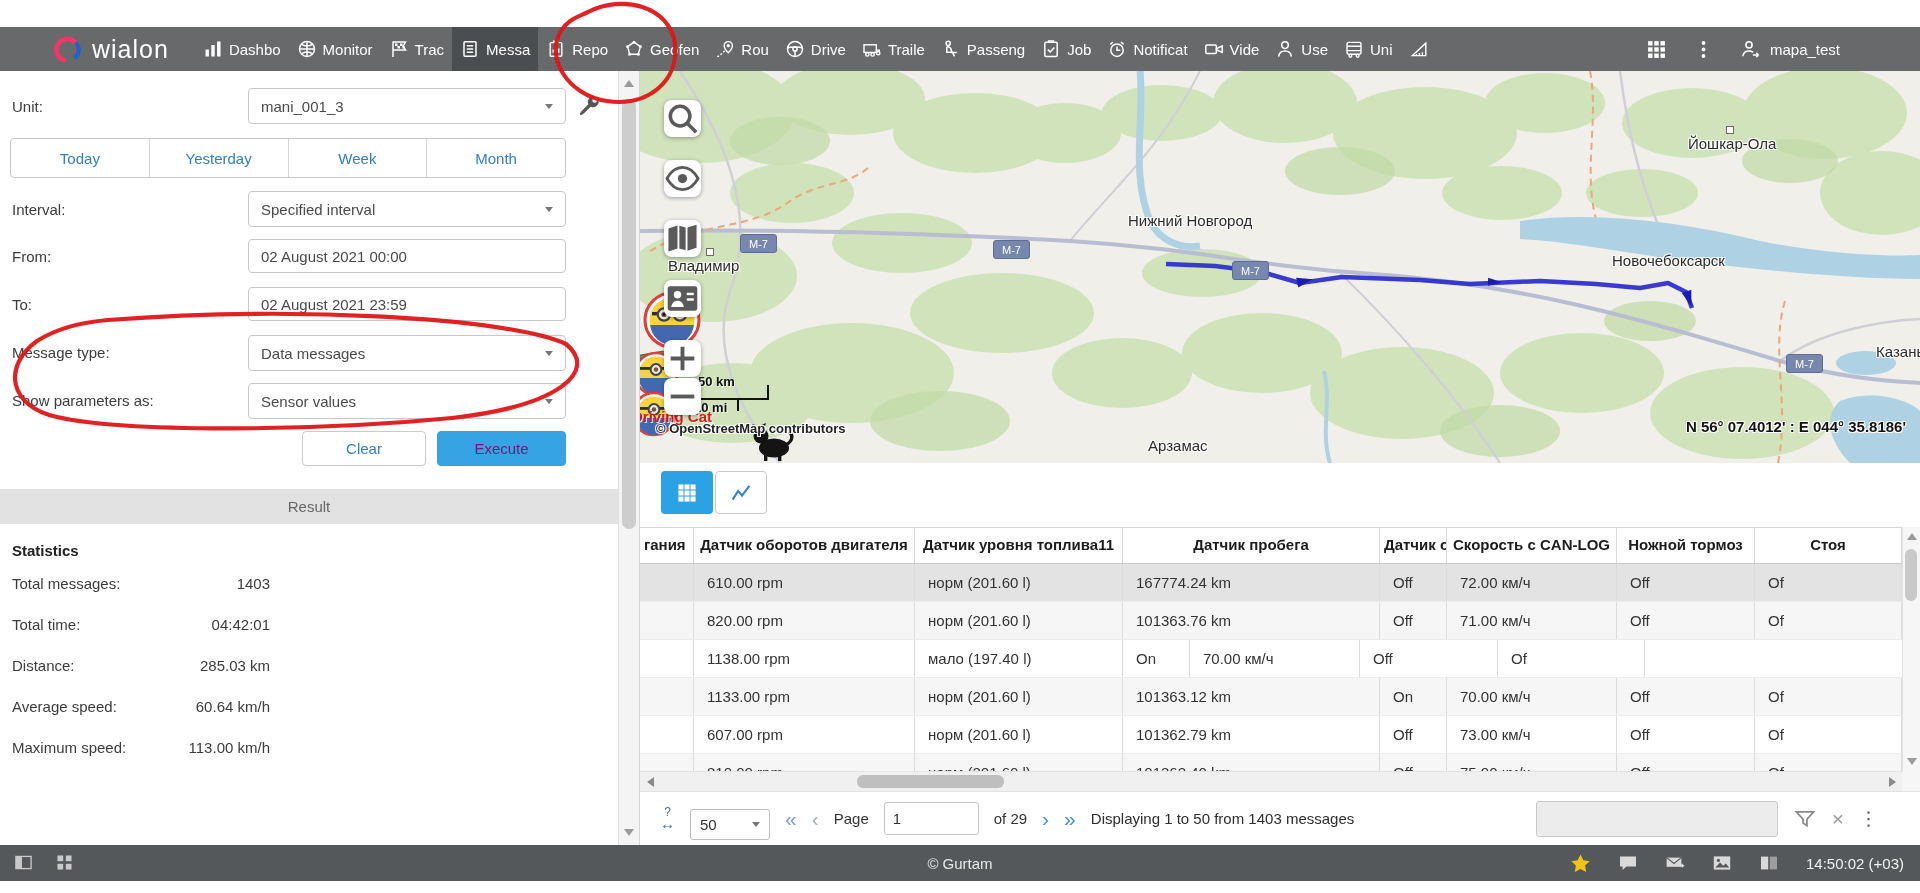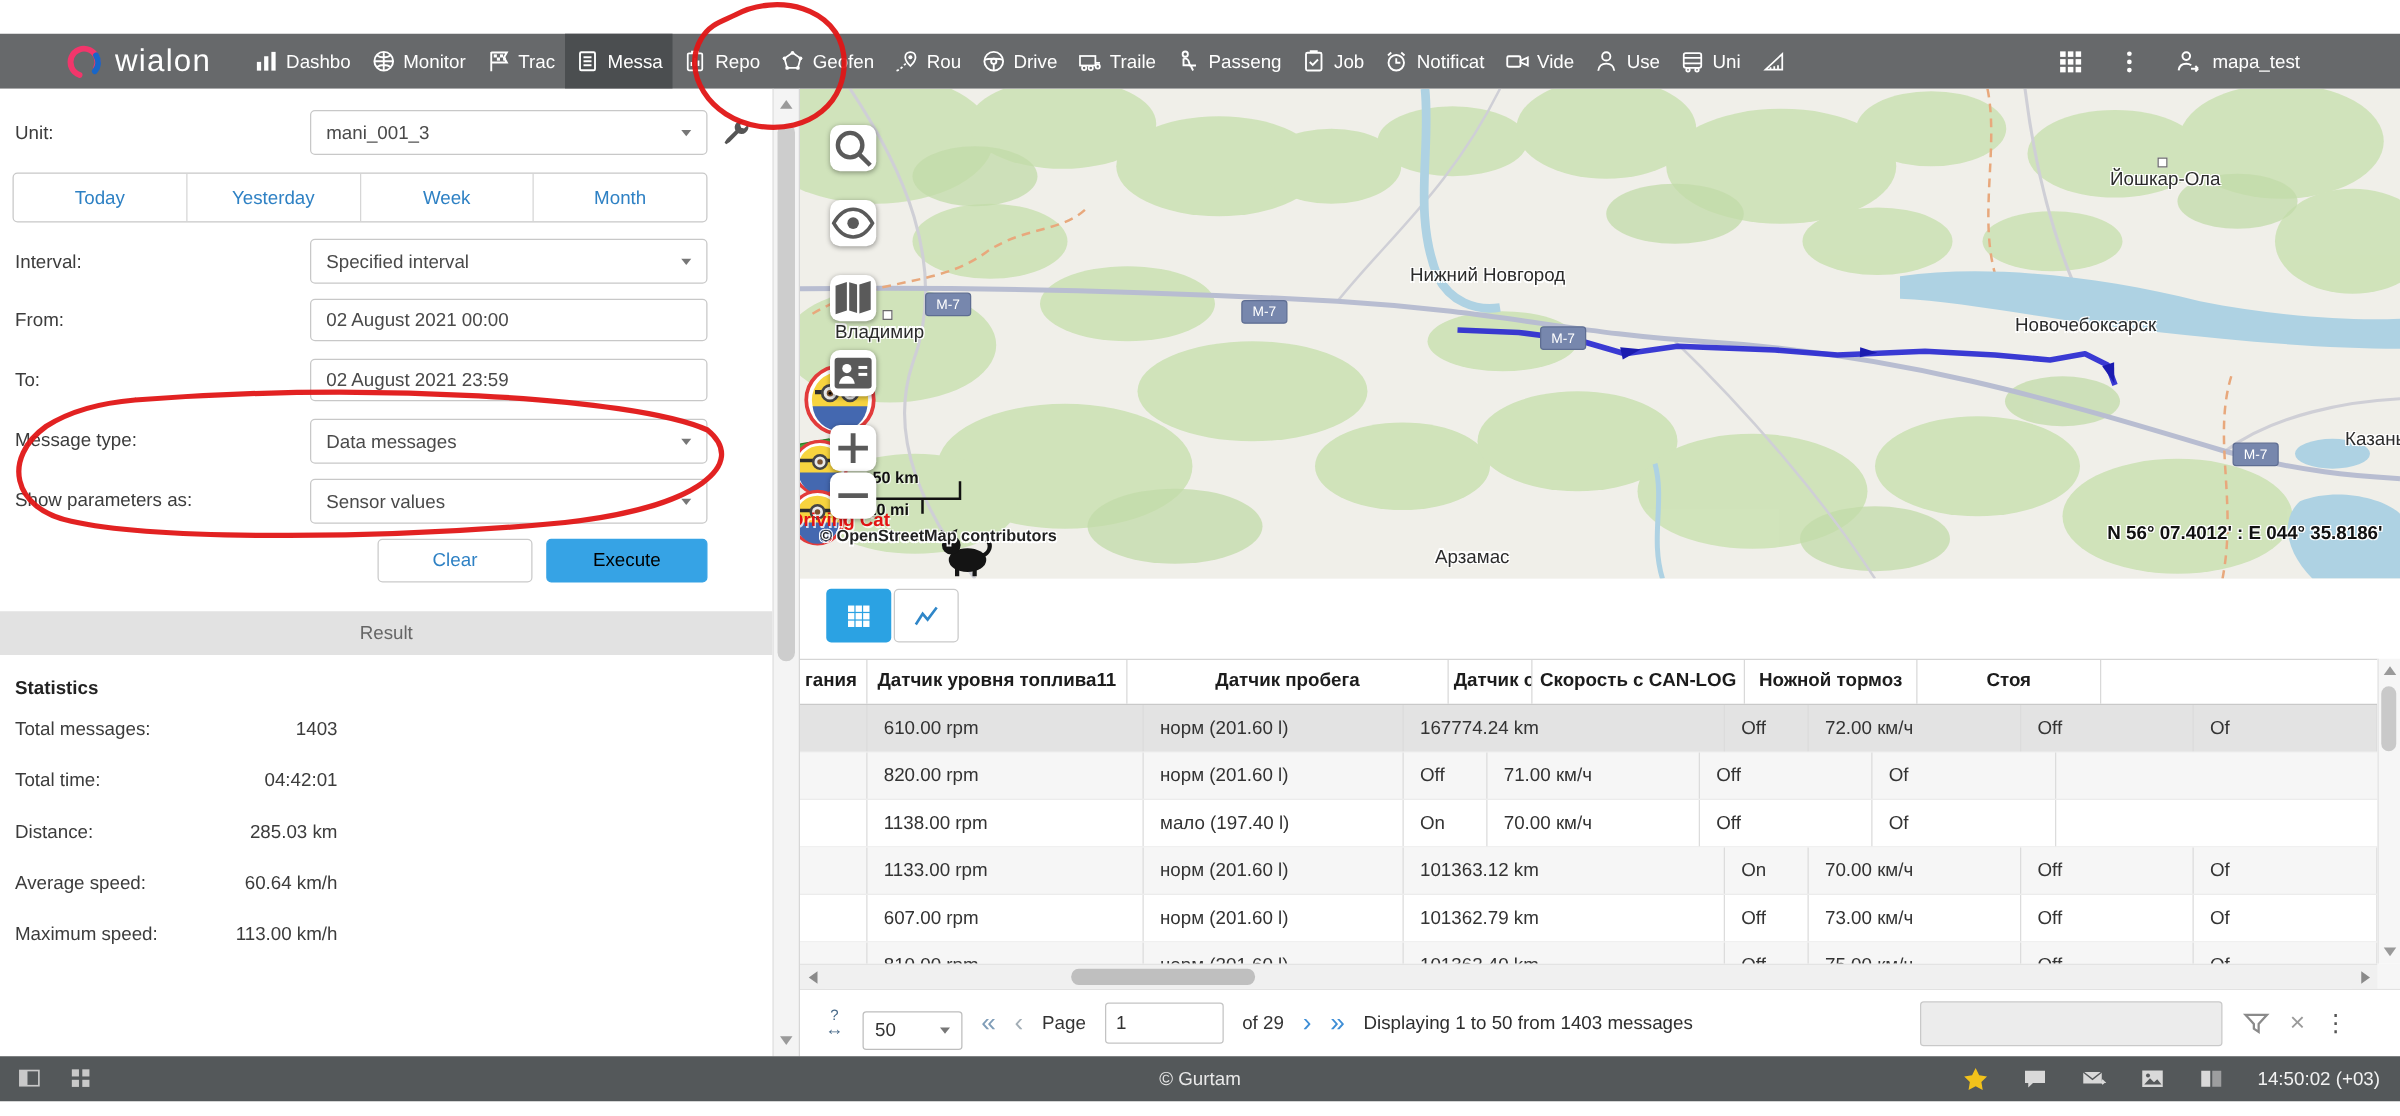--- a/index.html
+++ b/index.html
@@ -29,21 +29,21 @@
        box-sizing:border-box;white-space:nowrap;overflow:hidden;}
   .chev{position:absolute;right:12px;top:50%;margin-top:-2px;width:0;height:0;
         border-left:4.5px solid transparent;border-right:4.5px solid transparent;border-top:5.5px solid #777;}
   .tabs{position:absolute;left:10px;top:67px;width:556px;height:40px;border:1px solid #c8c8c8;
         border-radius:4px;display:flex;box-sizing:border-box;background:#fff;}
   .tab{flex:1;display:flex;align-items:center;justify-content:center;color:#2e81c4;font-size:15px;cursor:pointer;}
   .tab-b{border-right:1px solid #d6d6d6;}
   .btn{position:absolute;height:35px;border-radius:4px;font-size:15px;display:flex;align-items:center;
        justify-content:center;cursor:pointer;box-sizing:border-box;}
   .btn-clear{left:302px;top:360px;width:124px;border:1px solid #cacaca;background:#fff;color:#2e81c4;}
-  .btn-exec{left:437px;top:360px;width:129px;background:#36a3e5;color:#000000;border:1px solid #36a3e5;}
+  .btn-exec{left:437px;top:360px;width:129px;background:#36a3e5;color:#701a75;border:1px solid #36a3e5;}
   .result-bar{position:absolute;left:0;top:418px;width:618px;height:35px;background:#e2e2e2;
               display:flex;align-items:center;justify-content:center;font-size:15px;color:#666;}
   .stats-title{position:absolute;left:12px;top:471px;font-size:15px;font-weight:bold;color:#222;}
   .stats-list{position:absolute;left:0;top:504px;width:320px;}
   .stat-row{position:relative;height:20px;margin-bottom:21px;}
   .stat-lbl{position:absolute;left:12px;font-size:15px;color:#3c3c3c;}
   .stat-val{position:absolute;left:120px;width:150px;text-align:right;font-size:15px;color:#3c3c3c;}
   .wrench-btn{position:absolute;left:576px;top:22px;width:26px;height:26px;color:#555;cursor:pointer;}
   .wrench-btn svg{width:24px;height:24px;}
   
@@ -676,20 +676,21 @@
           <svg viewBox="0 0 20 20" style="width:100%;height:100%;display:block" aria-hidden="true">
             <path d="M2.4 16 7.4 8.2l3.6 4.2L17.6 3.6" stroke="currentColor" fill="none" stroke-width="1.9"></path>
           </svg>
         </span>
     </div>
   </div>
 
   <div class="msg-table">
     <div class="thead">
         <div class="th" style="width: 54px;">гания</div>
+        <div class="th" style="width: 221px;">Датчик оборотов двигателя</div>
         <div class="th" style="width: 208px;">Датчик уровня топлива11</div>
         <div class="th" style="width: 257px;">Датчик пробега</div>
         <div class="th" style="width: 67px;">Датчик о</div>
         <div class="th" style="width: 170px;">Скорость с CAN-LOG</div>
         <div class="th" style="width: 138px;">Ножной тормоз</div>
         <div class="th" style="width: 147px;">Стоя</div>
       </div>
     <div>
         <div class="tr sel">
           <div class="td" style="width: 54px;"></div>
@@ -698,20 +699,21 @@
           <div class="td" style="width: 257px;">167774.24 km</div>
           <div class="td" style="width: 67px;">Off</div>
           <div class="td" style="width: 170px;">72.00 км/ч</div>
           <div class="td" style="width: 138px;">Off</div>
           <div class="td" style="width: 147px;">Of</div>
         </div>
         <div class="tr alt">
           <div class="td" style="width: 54px;"></div>
           <div class="td" style="width: 221px;">820.00 rpm</div>
           <div class="td" style="width: 208px;">норм (201.60 l)</div>
+          <div class="td" style="width: 257px;">101363.76 km</div>
           <div class="td" style="width: 67px;">Off</div>
           <div class="td" style="width: 170px;">71.00 км/ч</div>
           <div class="td" style="width: 138px;">Off</div>
           <div class="td" style="width: 147px;">Of</div>
         </div>
         <div class="tr">
           <div class="td" style="width: 54px;"></div>
           <div class="td" style="width: 221px;">1138.00 rpm</div>
           <div class="td" style="width: 208px;">мало (197.40 l)</div>
           <div class="td" style="width: 67px;">On</div>

